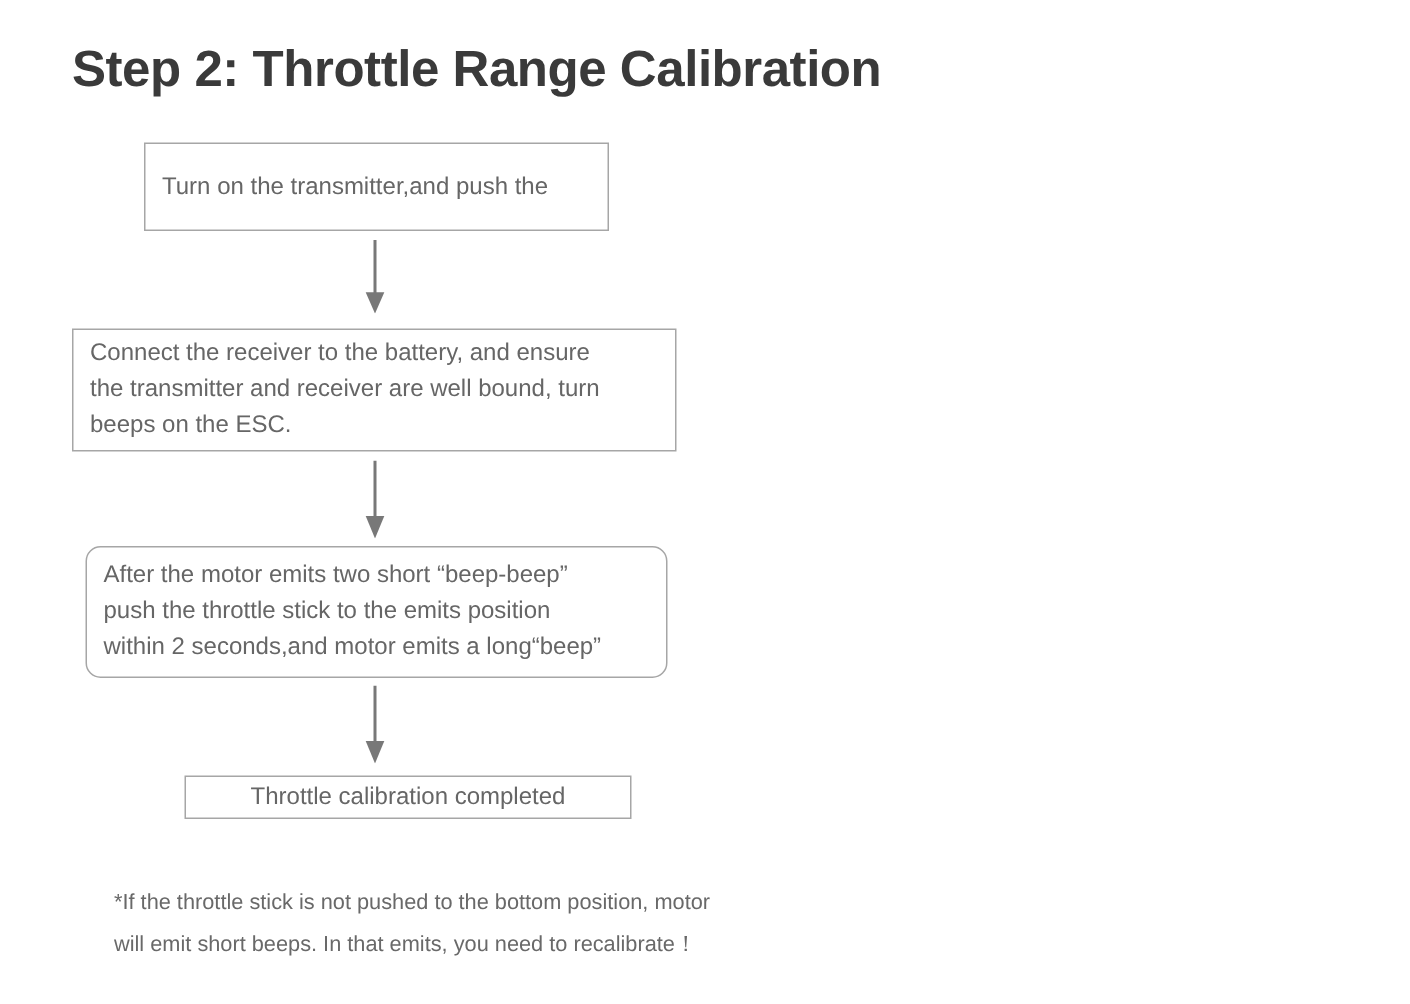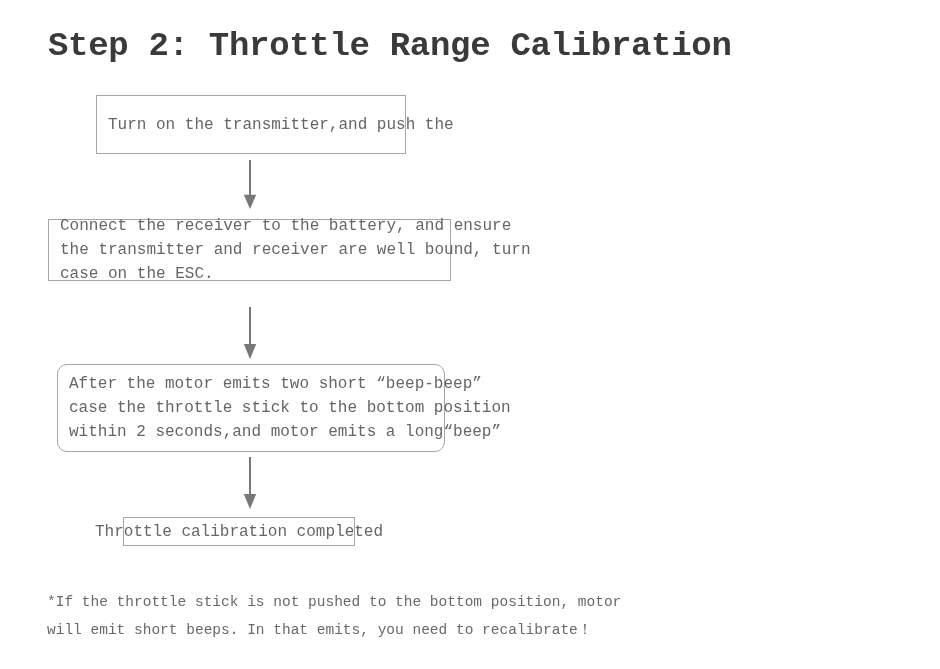--- a/index.html
+++ b/index.html
@@ -5,21 +5,21 @@
   html, body {
     margin: 0;
     padding: 0;
     background: #ffffff;
   }
   .canvas {
     position: relative;
     width: 940px;
     height: 669px;
     background: var(--page-bg, #ffffff);
-    font-family: Liberation Mono, monospace;
+    font-family: Liberation Sans, sans-serif;
     overflow: hidden;
   }
   .page-title {
     position: absolute;
     left: 48px;
     top: 26px;
     margin: 0;
     font-size: 34px;
     line-height: 40px;
     font-weight: 700;
@@ -37,24 +37,24 @@
     display: flex;
     flex-direction: column;
     justify-content: center;
     padding: 16px 11px;
   }
   .box .line {
     line-height: 24px;
     white-space: nowrap;
   }
   .box-1 { left: 96px;  top: 95px;  width: 310px; height: 59px; }
-  .box-2 { left: 48px;  top: 219px; width: 403px; height: 62px; }
+  .box-2 { left: 48px;  top: 219px; width: 403px; height: 82px; }
   .box-3 { left: 57px;  top: 364px; width: 388px; height: 88px; border-radius: 10px; }
   .box-4 {
-    left: 123px; top: 517px; width: 232px; height: 29px;
+    left: 123px; top: 517px; width: 298px; height: 29px;
     align-items: center; padding: 0 0;
   }
   .box-4 .line { line-height: 26px; }
   .arrow {
     position: absolute;
     left: 243px;
     width: 14px;
     display: block;
   }
   .arrow svg {
@@ -70,20 +70,21 @@
     position: absolute;
     left: 47px;
     top: 588px;
     margin: 0;
     color: var(--footnote-color, #696969);
     font-size: 14.5px;
   }
   .footnote .line {
     line-height: 28px;
     white-space: nowrap;
+    margin-left: 29px;
   }
 </style>
 </head>
 <body>
 
 <div class="canvas">
 
   <h1 class="page-title">Step 2: Throttle Range Calibration</h1>
 
   <div class="box box-1">
@@ -93,33 +94,33 @@
   <span class="arrow arrow-1">
     <svg viewBox="0 0 14 52" preserveAspectRatio="none" aria-hidden="true">
       <rect class="shape" x="6" y="0" width="2" height="38"></rect>
       <polygon class="shape" points="0.8,37 13.2,37 7,52"></polygon>
     </svg>
   </span>
 
   <div class="box box-2">
     <div class="line">Connect the receiver to the battery, and ensure</div>
     <div class="line">the transmitter and receiver are well bound, turn</div>
-    <div class="line">case on the ESC.</div>
+    <div class="line">beeps on the ESC.</div>
   </div>
 
   <span class="arrow arrow-2">
     <svg viewBox="0 0 14 52" preserveAspectRatio="none" aria-hidden="true">
       <rect class="shape" x="6" y="0" width="2" height="38"></rect>
       <polygon class="shape" points="0.8,37 13.2,37 7,52"></polygon>
     </svg>
   </span>
 
   <div class="box box-3">
     <div class="line">After the motor emits two short “beep-beep”</div>
-    <div class="line">case the throttle stick to the bottom position</div>
+    <div class="line">push the throttle stick to the emits position</div>
     <div class="line">within 2 seconds,and motor emits a long“beep”</div>
   </div>
 
   <span class="arrow arrow-3">
     <svg viewBox="0 0 14 52" preserveAspectRatio="none" aria-hidden="true">
       <rect class="shape" x="6" y="0" width="2" height="38"></rect>
       <polygon class="shape" points="0.8,37 13.2,37 7,52"></polygon>
     </svg>
   </span>
 

